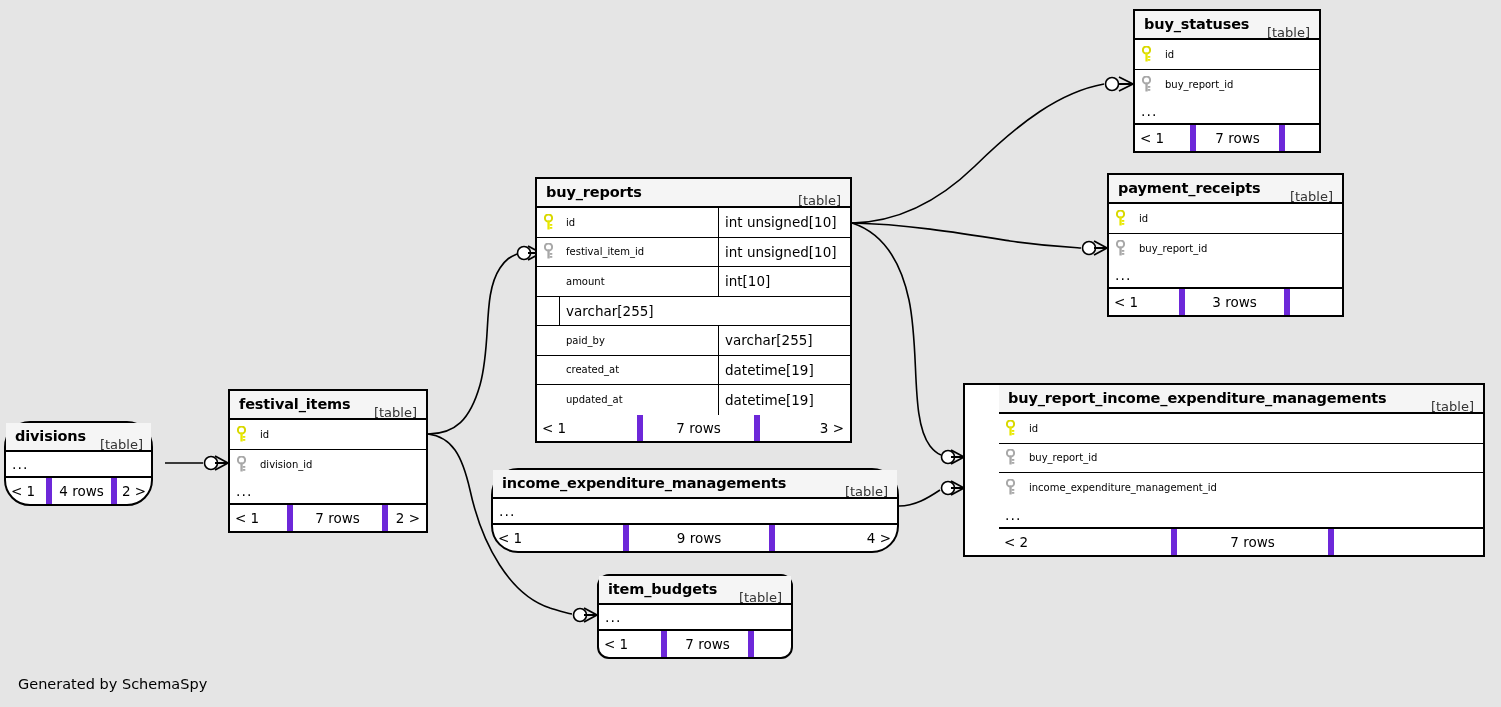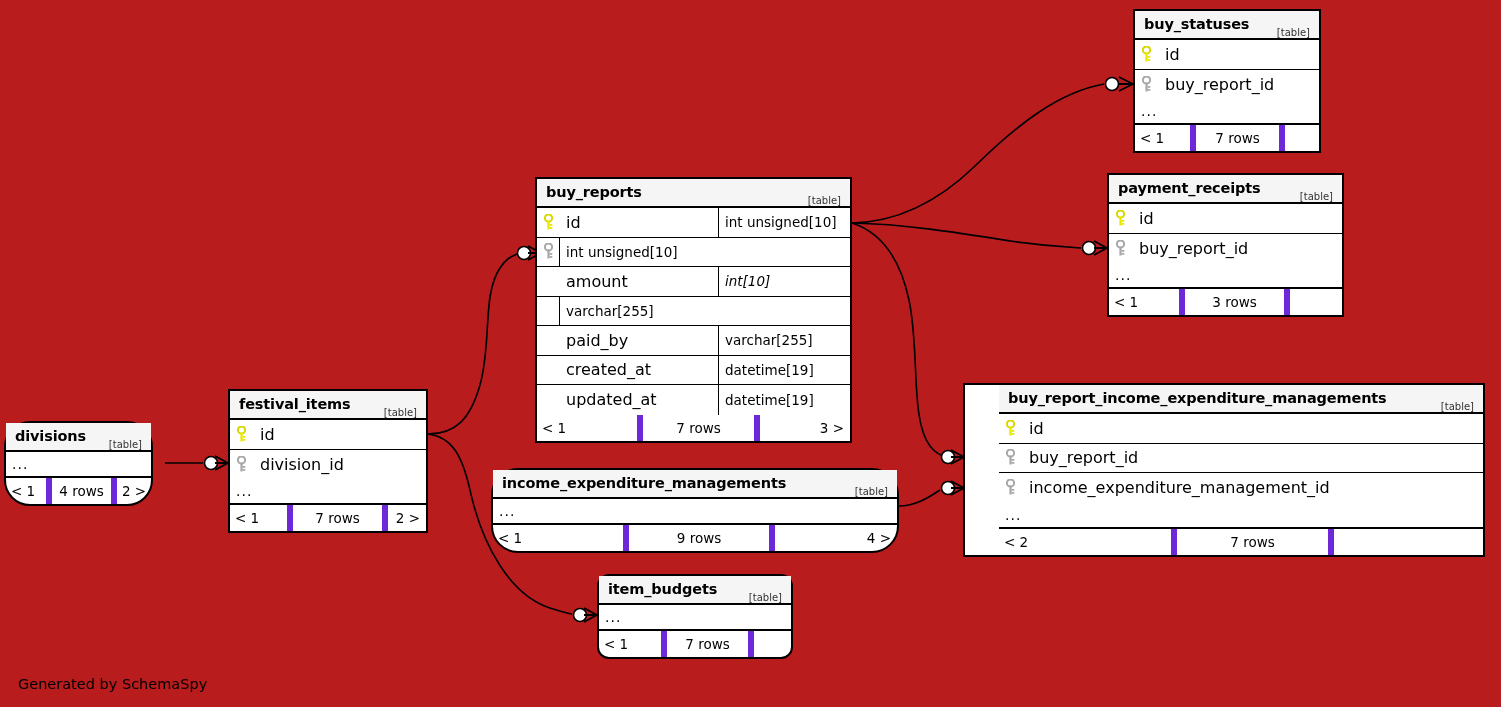--- a/index.html
+++ b/index.html
@@ -10,21 +10,21 @@
     background: #ffffff;
   }
   body {
     font-family: "DejaVu Sans", "Liberation Sans", sans-serif;
     color: #000000;
   }
   #canvas {
     position: relative;
     width: 1501px;
     height: 707px;
-    background: #b91c1c;
+    background: #e5e5e5;
     overflow: hidden;
   }
   #edges {
     position: absolute;
     left: 0;
     top: 0;
     width: 1501px;
     height: 707px;
     pointer-events: none;
   }
@@ -60,41 +60,41 @@
     padding: 3px 9px 4px 9px;
     height: 29px;
   }
   .tbl-name {
     font-weight: bold;
     font-size: 14.5px;
     white-space: nowrap;
     letter-spacing: -0.15px;
   }
   .tbl-tag {
-    font-size: 10px;
+    font-size: 13px;
     color: #333333;
     padding-left: 14px;
     white-space: nowrap;
     margin-top: 16px;
   }
   .rows { display: block; }
   .row {
     display: flex;
     align-items: stretch;
     border-bottom: 1px solid #000000;
     height: 29.5px;
   }
   .row:last-child { border-bottom: none; }
   .row-thick { border-bottom-width: 2px; }
   .cell-name {
     display: flex;
     align-items: center;
     flex: 1 1 auto;
     padding-left: 7px;
-    font-size: 16px;
+    font-size: 10px;
     white-space: nowrap;
     overflow: hidden;
   }
   .cell-type {
     display: flex;
     align-items: center;
     flex: 0 0 auto;
     border-left: 1px solid #000000;
     padding-left: 6px;
     font-size: 13.5px;
@@ -286,28 +286,29 @@
       </div>
       <div class="row">
         <span class="keybox">
           <svg width="9" height="17" viewBox="0 0 9 17">
               <circle cx="4.5" cy="4" r="3.6" fill="none" stroke="#a8a8a8" stroke-width="2"></circle>
               <rect x="3.4" y="6.5" width="2.3" height="9" fill="#a8a8a8"></rect>
               <rect x="5.7" y="10" width="2.6" height="1.8" fill="#a8a8a8"></rect>
               <rect x="5.7" y="13" width="2.6" height="1.8" fill="#a8a8a8"></rect>
             </svg>
         </span>
+        <span class="cell-name">festival_item_id</span>
         <span class="cell-type" style="width:132px;">int unsigned[10]</span>
       </div>
       <div class="row">
         <span class="keybox spacer">
             <svg width="9" height="17" viewBox="0 0 9 17"></svg>
           </span>
         <span class="cell-name">amount</span>
-        <span class="cell-type" style="width:132px;font-style:italic;">int[10]</span>
+        <span class="cell-type" style="width:132px;">int[10]</span>
       </div>
       <div class="row">
         <span class="keybox spacer">
             <svg width="9" height="17" viewBox="0 0 9 17"></svg>
           </span>
         <span class="cell-type" style="width:132px;">varchar[255]</span>
       </div>
       <div class="row">
         <span class="keybox spacer">
             <svg width="9" height="17" viewBox="0 0 9 17"></svg>

